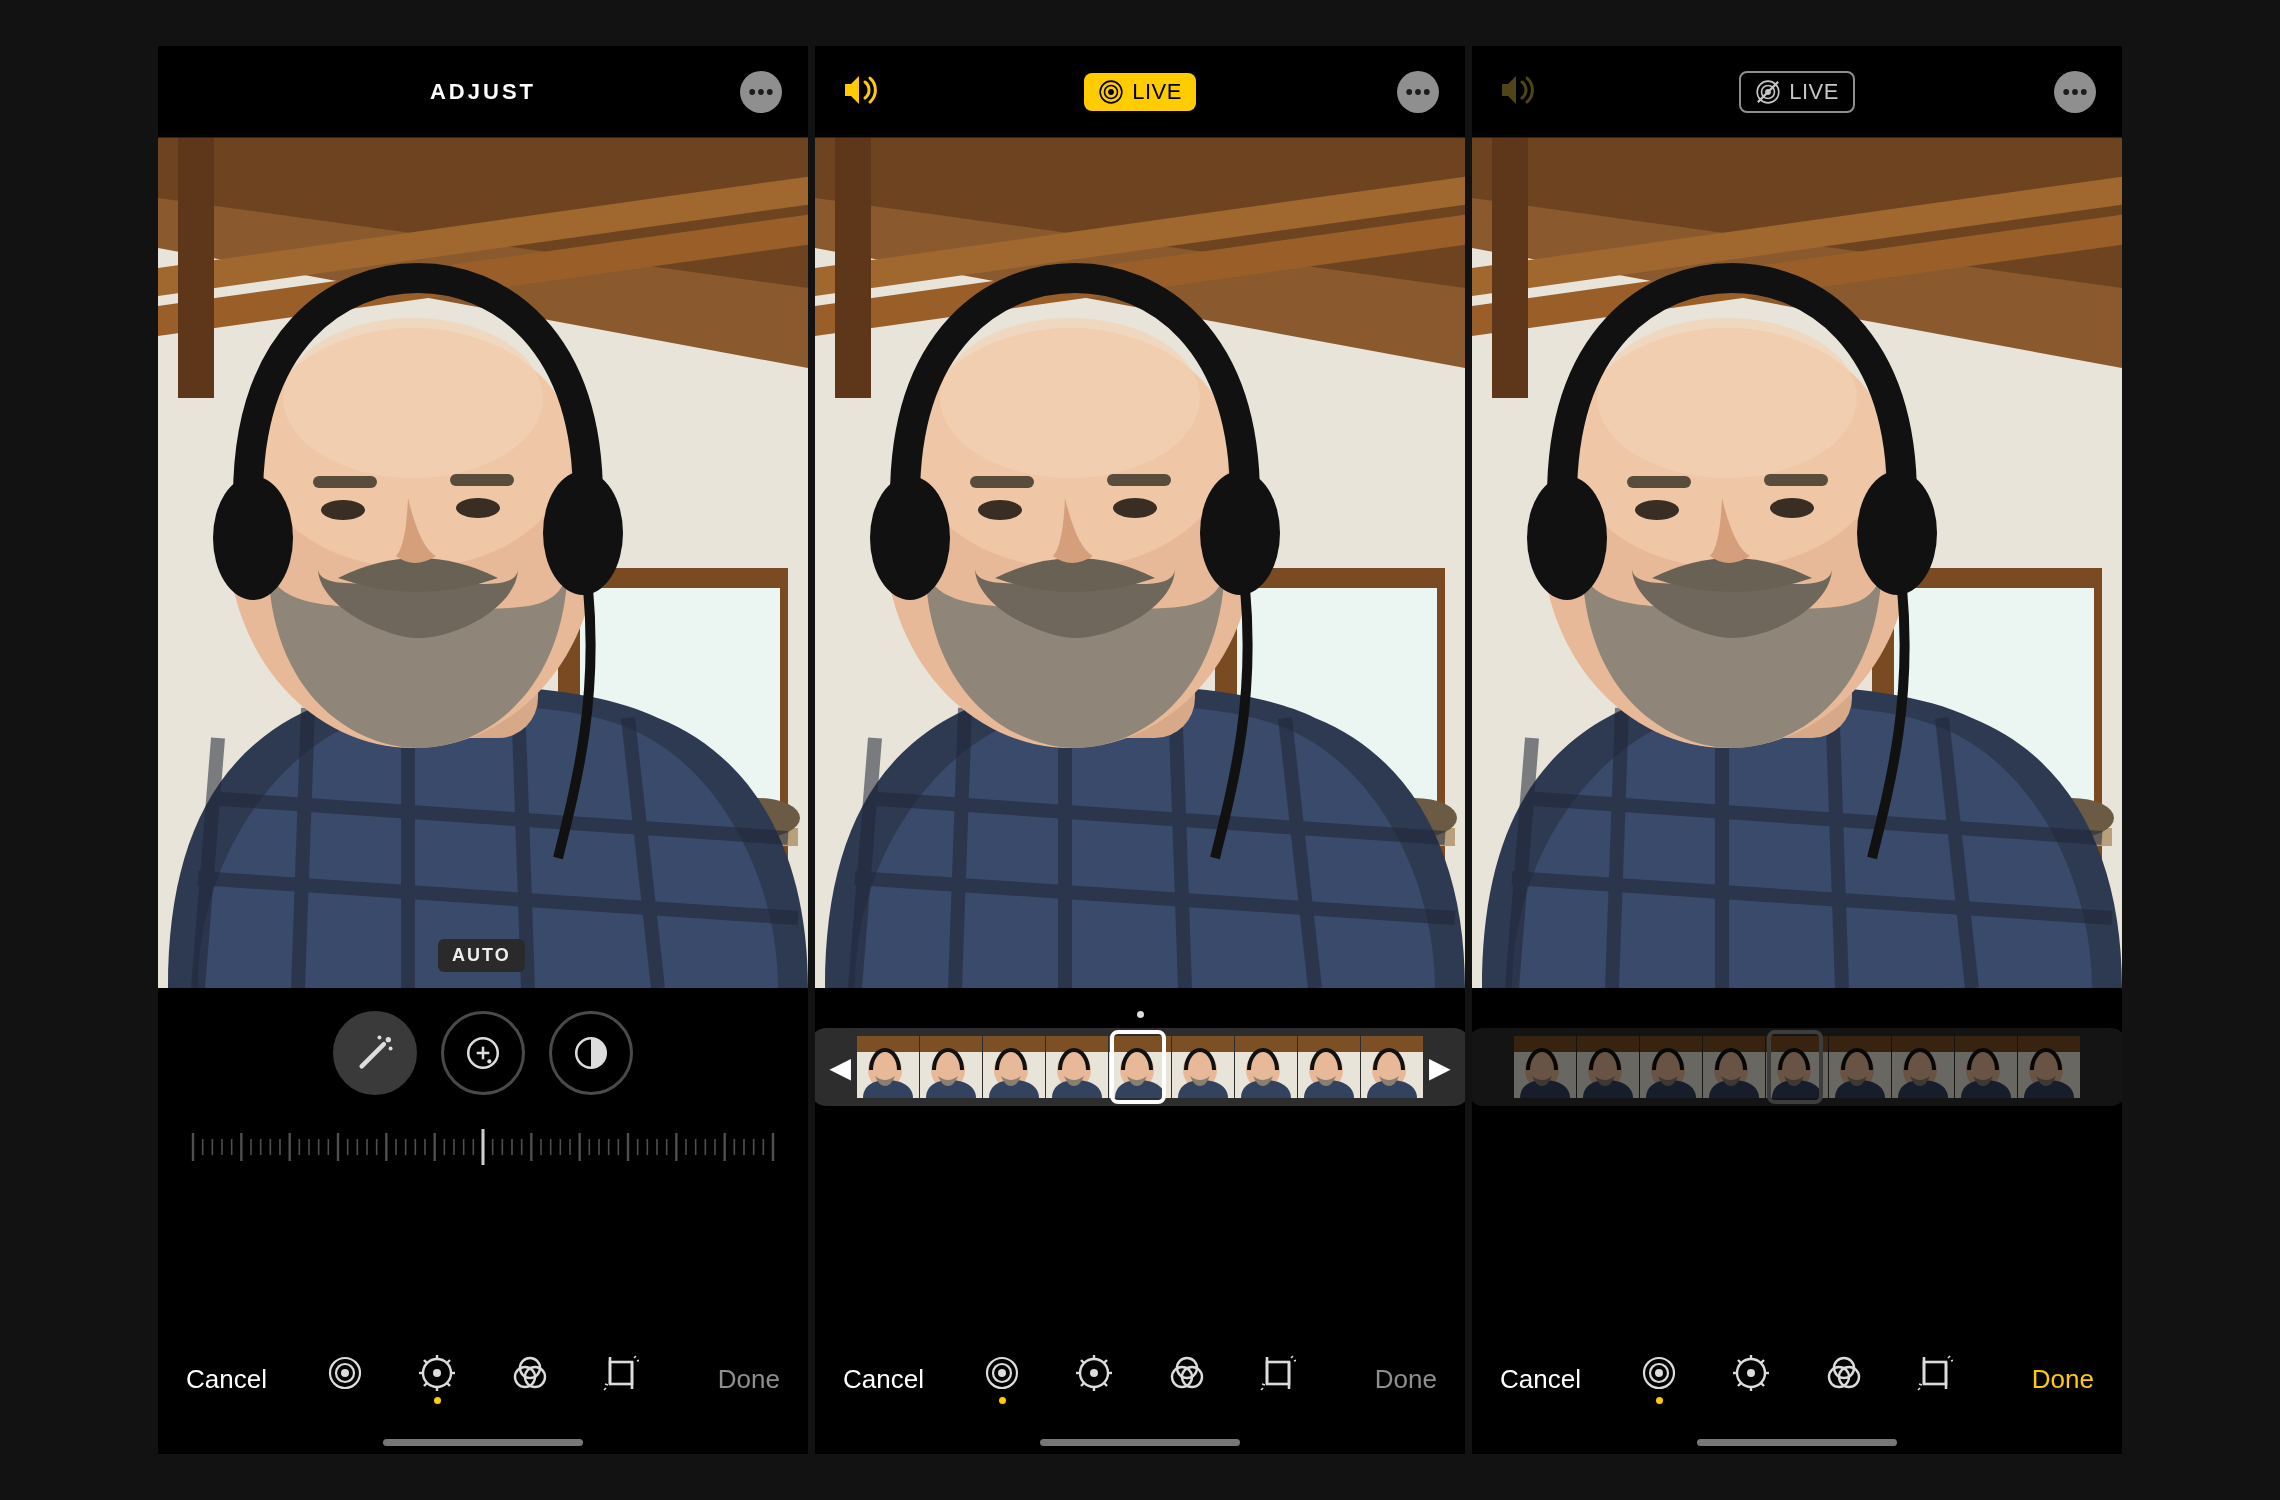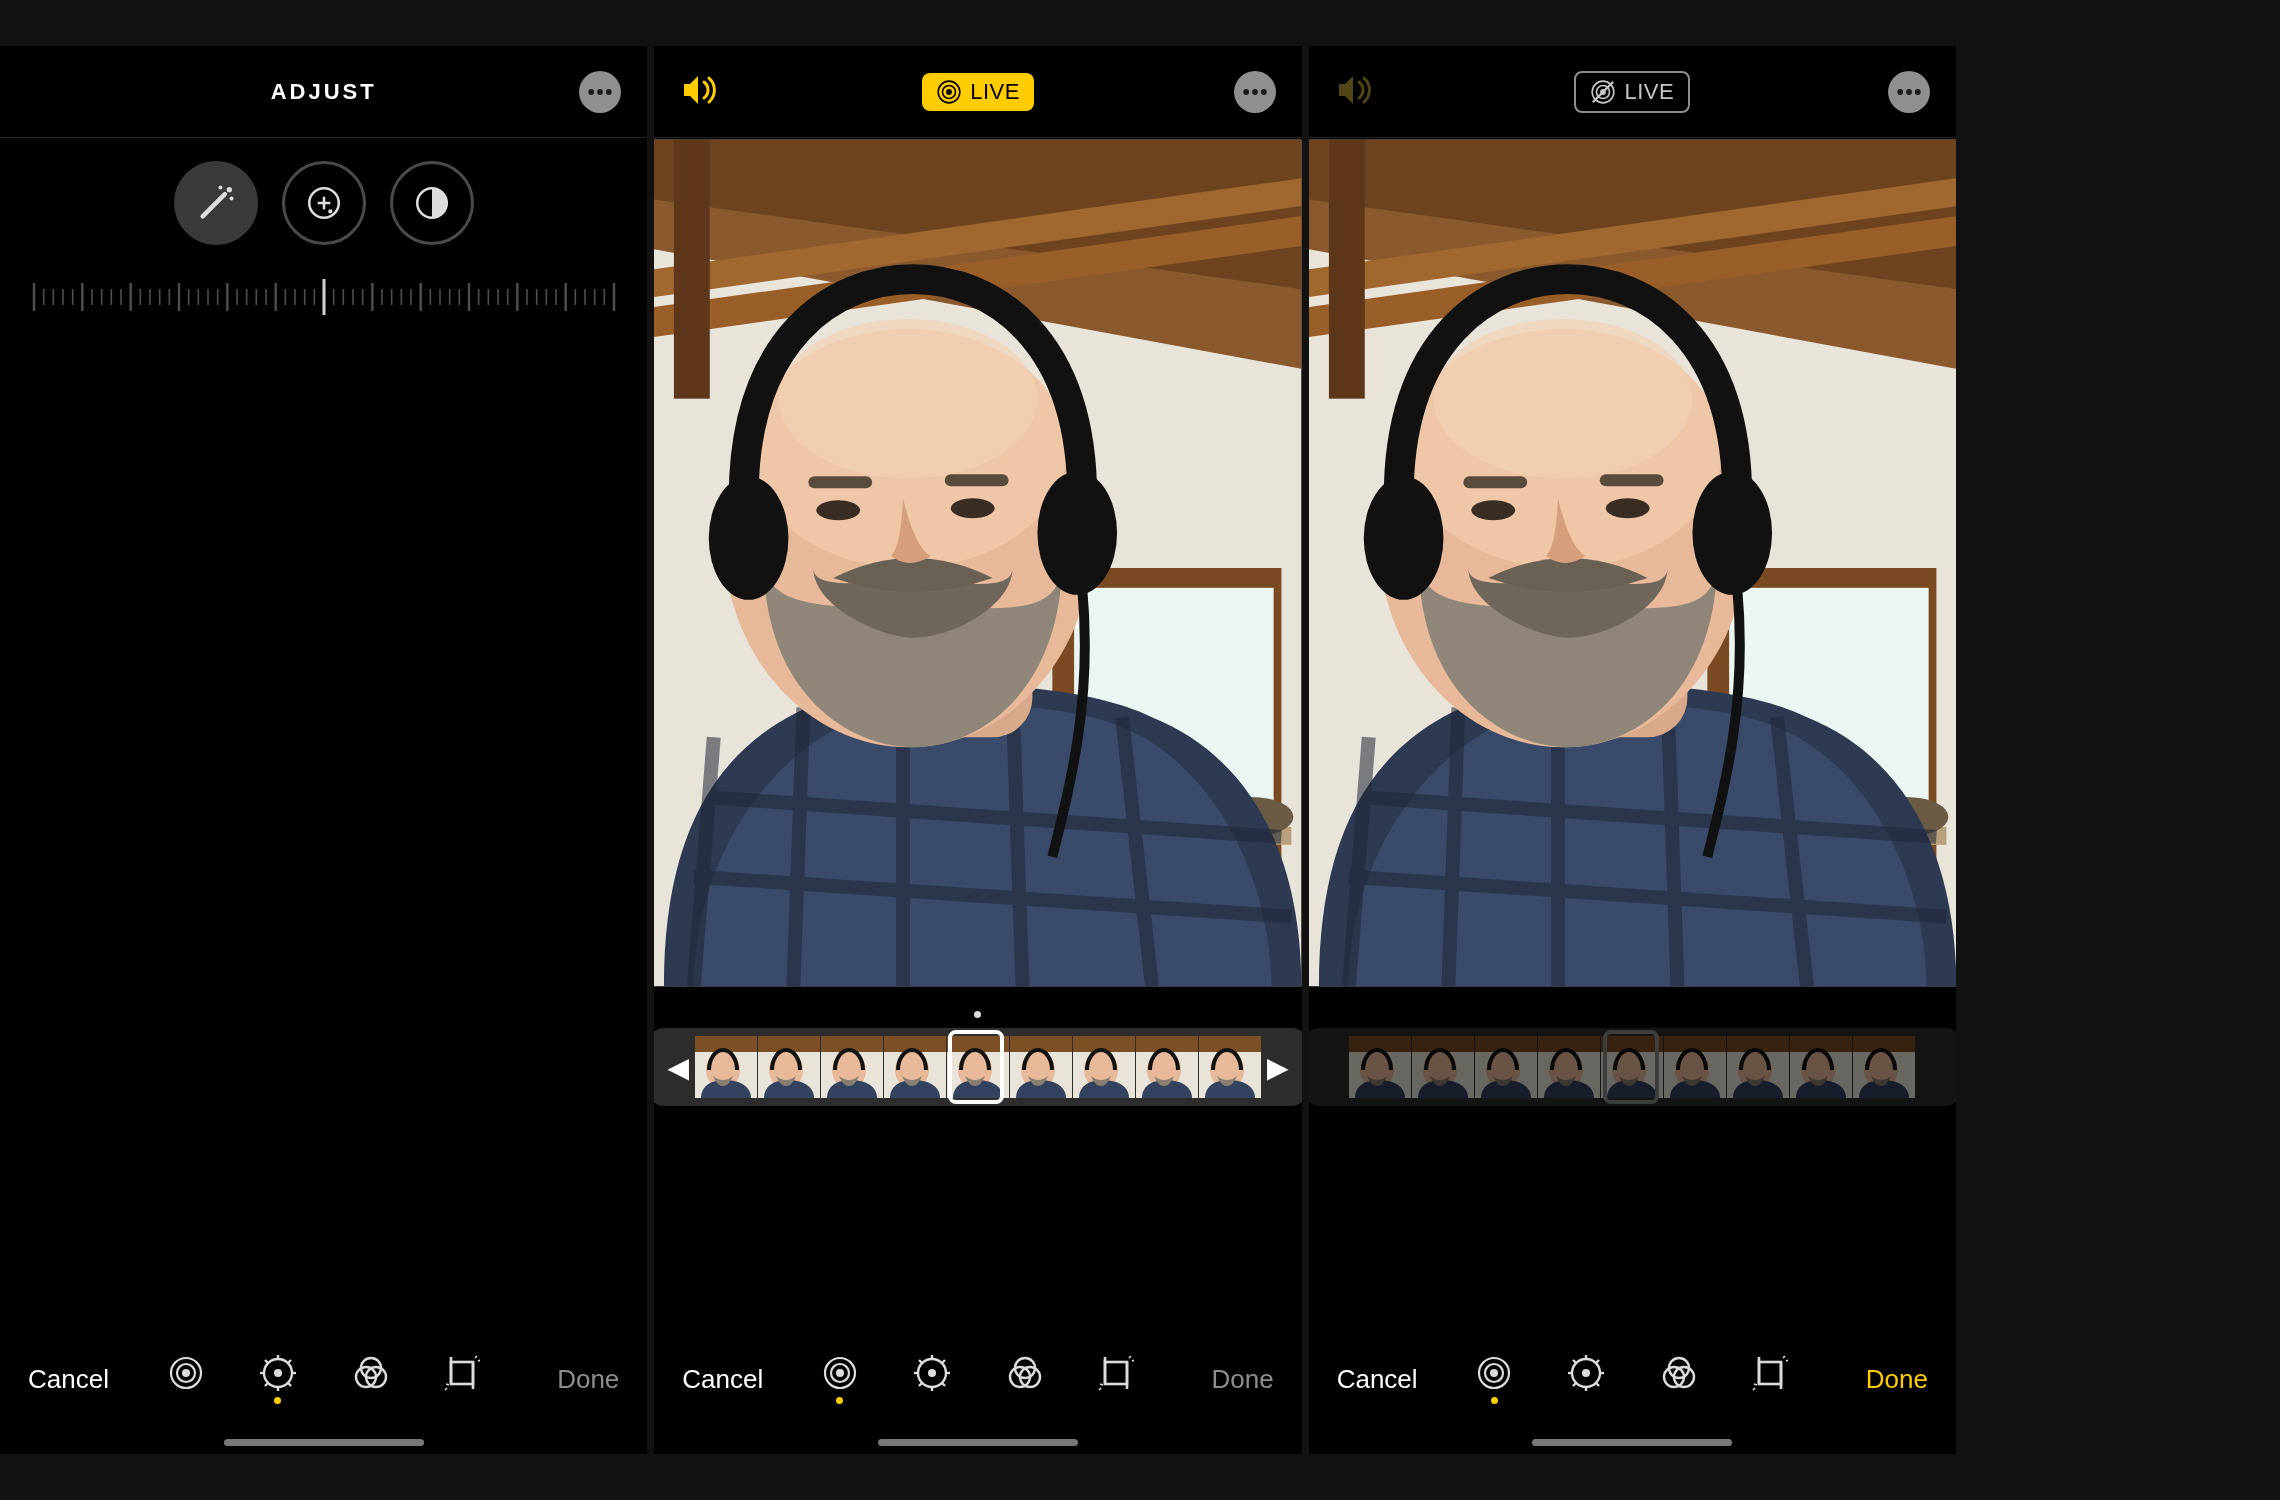--- a/index.html
+++ b/index.html
@@ -7,21 +7,21 @@
     --black:#000;
     --panel:#1a1a1a;
     --text:#fff;
     --muted:#8e8e8e;
     --yellow:#ffcc00;
     --chip:#3a3a3a;
     --chip-border:#555;
   }
   *{box-sizing:border-box;font-family:-apple-system,BlinkMacSystemFont,"Helvetica Neue",Arial,sans-serif}
   body{margin:0;background:var(--bg);color:var(--text);width:2280px;height:1500px;overflow:hidden}
-  .stage{width:1956px;height:1500px;display:flex;align-items:center;justify-content:center;gap:7px}
+  .stage{width:2280px;height:1500px;display:flex;align-items:center;justify-content:center;gap:7px}
   .phone{width:650px;height:1408px;background:var(--black);position:relative;overflow:hidden}
   .topbar{height:92px;display:flex;align-items:center;justify-content:space-between;padding:0 26px;border-bottom:1px solid #262626}
   .topbar .left,.topbar .right,.topbar .center{display:flex;align-items:center;gap:10px}
   .topbar .left{width:90px}
   .topbar .right{width:90px;justify-content:flex-end}
   .topbar .center{flex:1;justify-content:center}
   .title{font-size:22px;letter-spacing:3px;font-weight:600}
   .more-btn{width:42px;height:42px;border-radius:50%;background:#8f8f8f;display:flex;align-items:center;justify-content:center}
   .more-btn svg{width:26px;height:8px}
   .speaker{color:var(--yellow)}
@@ -211,20 +211,26 @@
       </div>
       <div class="right">
         <div class="more-btn">
           <svg viewBox="0 0 32 10">
               <use href="#icon-more"></use>
             </svg>
         </div>
       </div>
     </div>
 
+    <div class="photo">
+      <svg viewBox="0 0 650 850">
+          <use href="#portrait"></use>
+        </svg>
+      <div class="auto-chip">AUTO</div>
+    </div>
 
     <div class="adjust-row">
       <div class="circ-btn filled">
         <svg width="40" height="40" viewBox="0 0 36 36">
             <use href="#icon-wand"></use>
           </svg>
       </div>
       <div class="circ-btn">
         <svg width="38" height="38" viewBox="0 0 36 36">
             <use href="#icon-exposure"></use>

